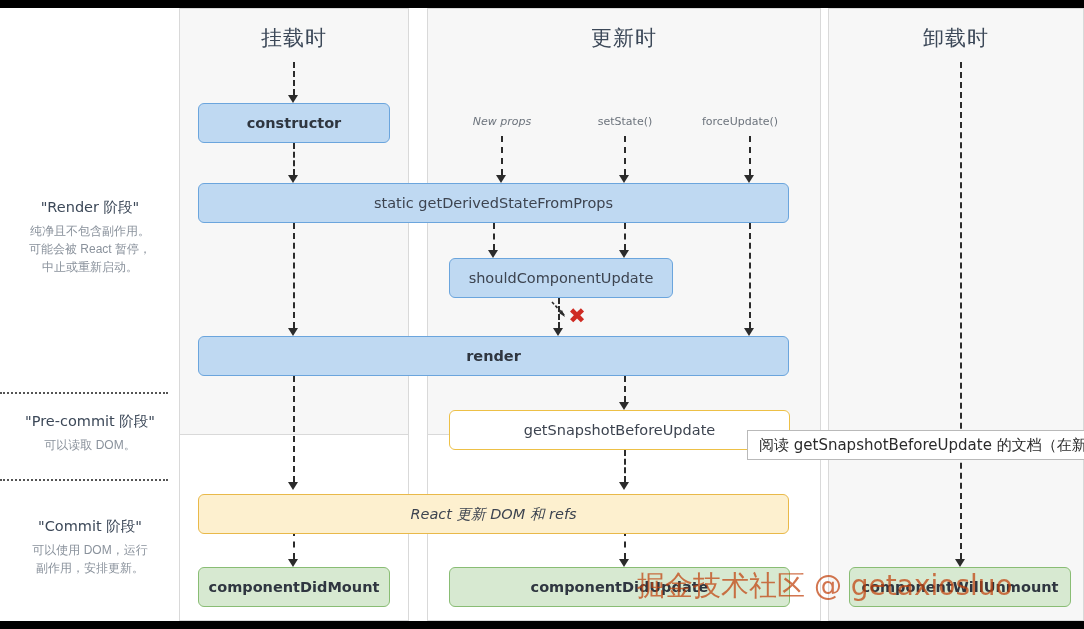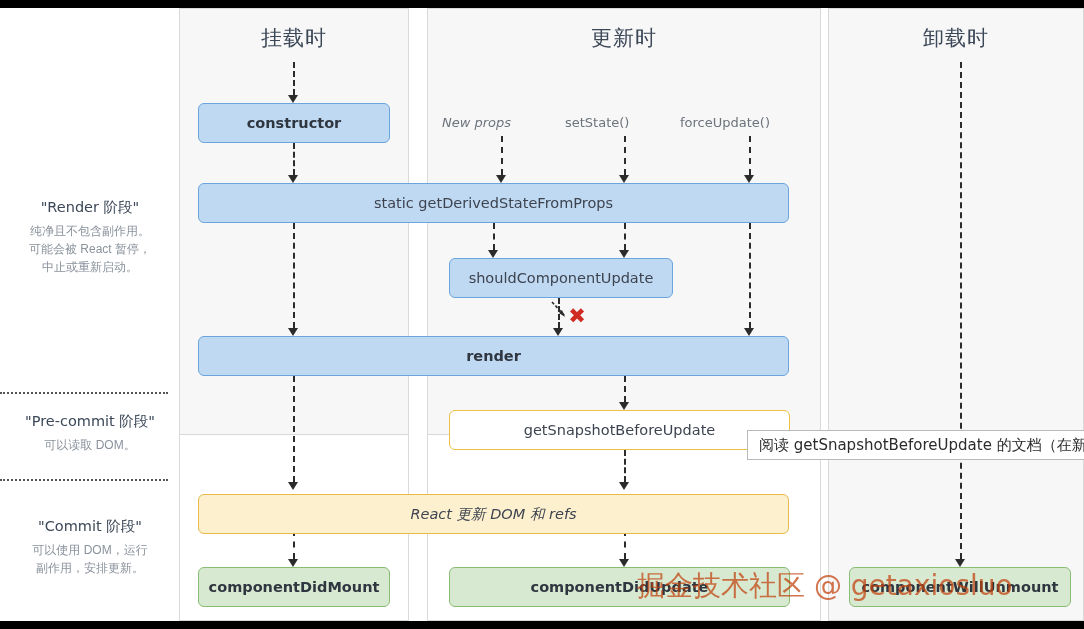--- a/index.html
+++ b/index.html
@@ -72,21 +72,21 @@
   #b-cdu         {left:449px; top:567px; width:341px; height:40px;}
   #b-cwu         {left:849px; top:567px; width:222px; height:40px;}
 
   
   .vline{position:absolute;width:0;border-left:2px dashed #2b2b2b;}
   .arrow{position:absolute;width:0;height:0;
          border-left:5px solid transparent;border-right:5px solid transparent;
          border-top:8px solid #2b2b2b;}
 
   
-  .trg{position:absolute;text-align:left;font-size:13px;color:#6c737c;
+  .trg{position:absolute;text-align:center;font-size:11px;color:#6c737c;
        font-family:"DejaVu Sans","Liberation Sans",sans-serif;}
   .trg.ital{font-style:italic;}
   #t-newprops{left:442px;top:115px;width:120px;}
   #t-setstate{left:565px;top:115px;width:120px;}
   #t-force   {left:680px;top:115px;width:120px;}
 
   
   #redx{position:absolute;left:566px;top:305px;width:22px;height:22px;
         color:#cf2b23;font-size:21px;font-weight:bold;line-height:22px;
         text-align:center;font-family:"DejaVu Sans",sans-serif;}

